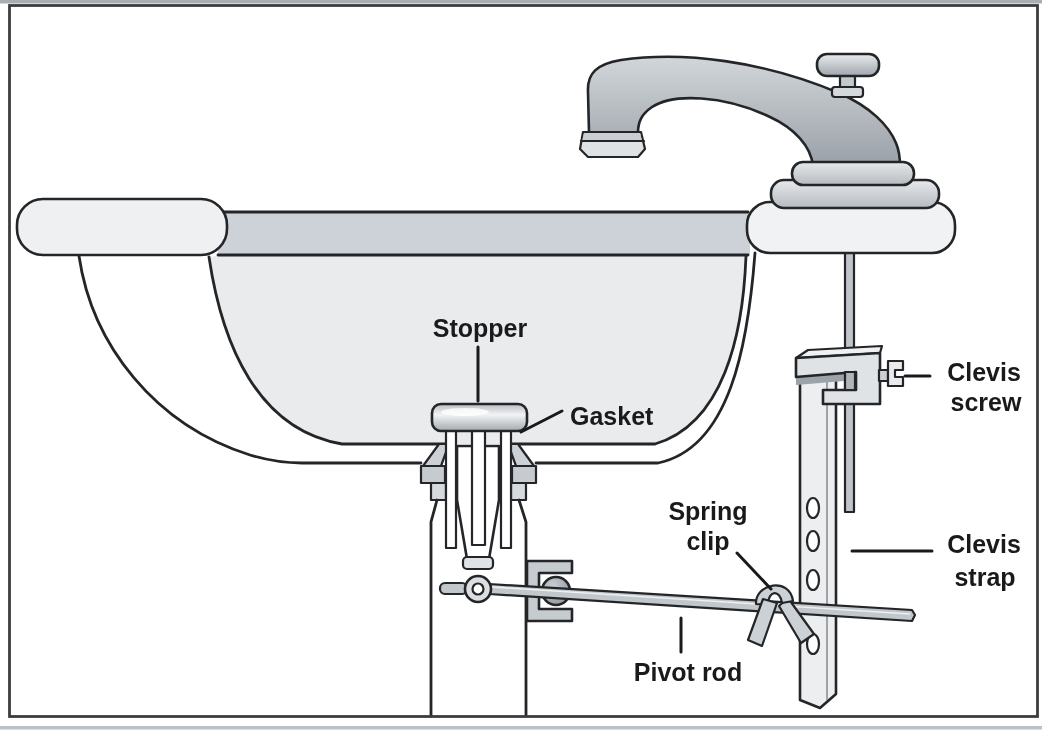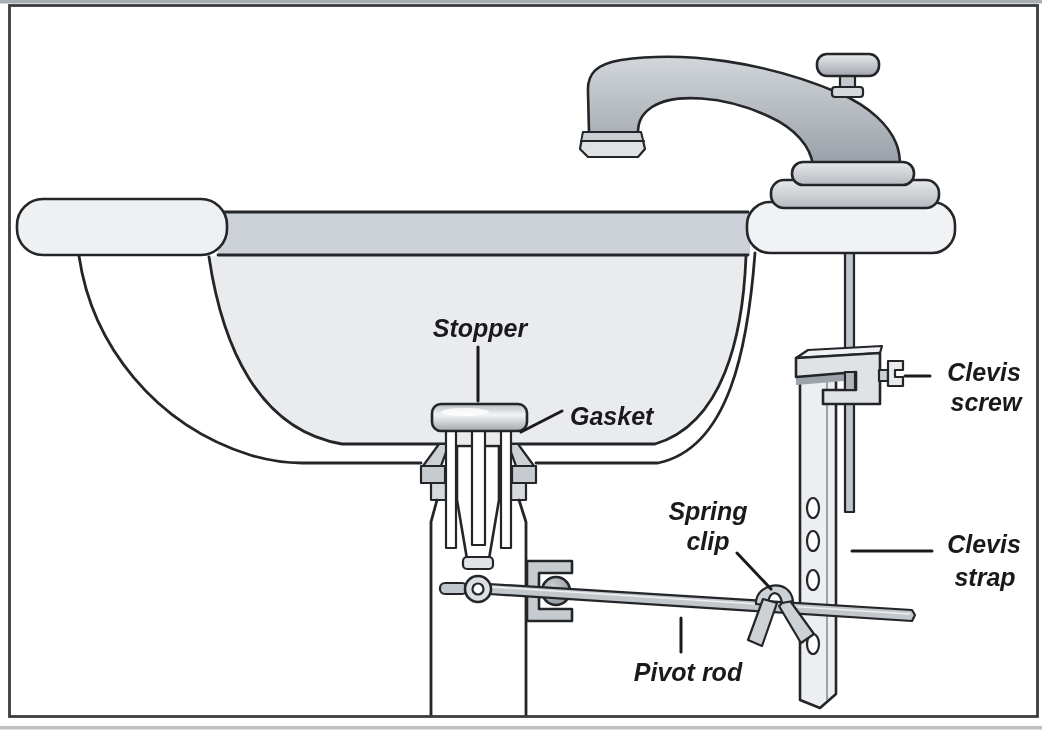--- a/index.html
+++ b/index.html
@@ -1,16 +1,16 @@
 <!DOCTYPE html>
 <html><head>
 <meta charset="utf-8">
 <style>
   html,body{margin:0;padding:0;background:#ffffff;}
-  .stage{position:relative;width:1042px;height:732px;background:#ffffff;overflow:hidden;font-style:italic;}
+  .stage{position:relative;width:1042px;height:732px;background:#ffffff;overflow:hidden;}
   svg{display:block;}
   .ln{stroke:#242528;stroke-width:2.8;fill:none;stroke-linecap:round;}
   .sh{stroke:#242528;stroke-width:2.6;stroke-linejoin:round;stroke-linecap:round;}
   .thin{stroke-width:2.2;}
   .metal{fill:#c6cbd0;}
   .metal2{fill:#d7dadd;}
   .white{fill:#ffffff;}
   .lbl{font-family:"Liberation Sans",sans-serif;font-weight:700;font-size:25px;fill:#1a1a1c;}
   .leader{stroke:#1a1a1c;stroke-width:3;stroke-linecap:round;fill:none;}
 </style>

